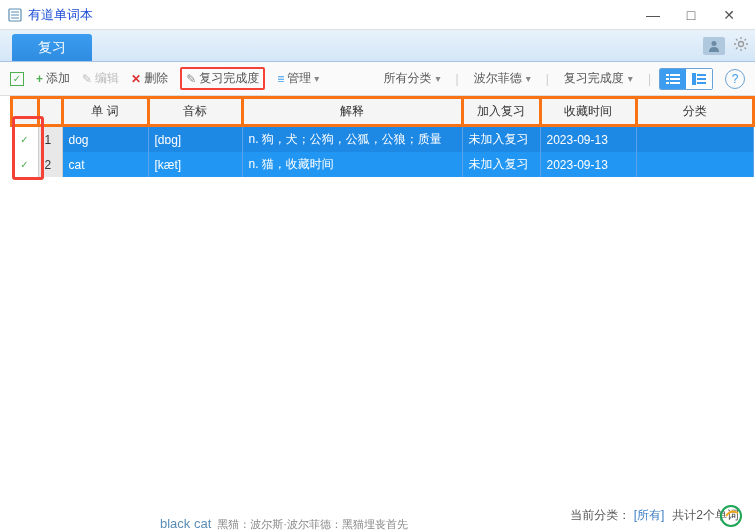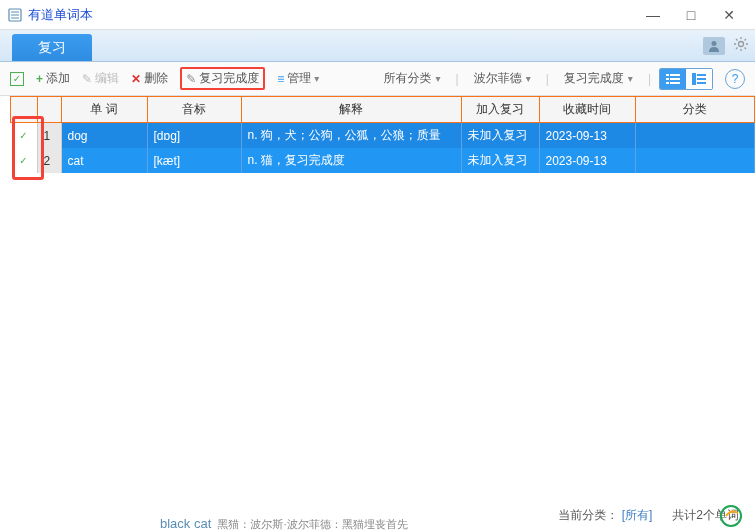--- a/index.html
+++ b/index.html
@@ -39,38 +39,38 @@
 .vt-btn { width: 26px; height: 20px; display: flex; align-items: center; justify-content: center; }
 .vt-btn.active { background: #3b9cf0; color: #fff; }
 .vt-btn.inactive { background: #fff; color: #3b9cf0; }
 .help-btn { width: 20px; height: 20px; border: 1px solid #6aa3d8; border-radius: 50%; display: flex; align-items: center; justify-content: center; color: #3b9cf0; margin-left: 4px; }
 
 .table-wrap { position: relative; height: 414px; overflow: hidden; }
 .red-box { position: absolute; border: 3px solid #f44336; border-radius: 3px; z-index: 10; pointer-events: none; }
 .red-box.left { left: 12px; top: 20px; width: 32px; height: 64px; }
 
 .word-table { width: calc(100% - 10px); border-collapse: collapse; margin-left: 10px; }
-.word-table th { background: #f5f5f5; border: 1px solid #f97316; font-weight: normal; padding: 4px 6px; text-align: left; font-size: 12px; color: #333; }
+.word-table th { background: #f5f5f5; border: 3px solid #f97316; font-weight: normal; padding: 4px 6px; text-align: left; font-size: 12px; color: #333; }
 .word-table th.center { text-align: center; }
 .word-table td { border-right: 1px solid #5ba3e8; padding: 4px 6px; color: #fff; font-size: 12px; }
 .word-table tbody tr { background: #1e88e5; }
 .word-table tbody tr:nth-child(2) { background: #2196f3; }
 .row-check { width: 14px; height: 14px; border: 1px solid #fff; display: inline-flex; align-items: center; justify-content: center; color: #4caf50; background: #fff; font-size: 10px; }
 .col-check { width: 22px; }
 .col-num { width: 24px; color: #333; }
 .col-word { width: 86px; }
 .col-phon { width: 94px; margin-left: 20px; }
 .col-def { width: 220px; }
 .col-rev { width: 78px; }
 .col-date { width: 96px; }
 .col-cat { }
 tbody td.row-num { background: #e8e8e8; color: #333; border-right: 1px solid #ccc; }
 tbody td.row-ck { background: #fff; border-right: 1px solid #ccc; }
 
-.statusbar { position: absolute; bottom: 6px; right: 16px; display: flex; gap: 20px; font-size: 12px; color: #555; align-items: flex-end; }
+.statusbar { position: absolute; bottom: 6px; right: 16px; display: flex; gap: 8px; font-size: 12px; color: #555; align-items: flex-end; }
 .status-item span.link { color: #3b7dc4; }
 
 .watermark { position: absolute; right: 12px; bottom: 2px; font-size: 13px; color: #1fa555; font-weight: bold; display: flex; align-items: center; gap: 4px; pointer-events: none; }
 .watermark .wm-icon { width: 24px; height: 24px; position: relative; }
 
 .bottom-text { position: absolute; bottom: -2px; left: 160px; color: #5a8db5; font-size: 13px; display: flex; gap: 6px; align-items: baseline; }
 .bottom-text .bold { font-weight: normal; }
 .bottom-text .gray { color: #888; font-size: 11px; }
 </style>
 </head>
@@ -219,21 +219,21 @@
         <td>n. 狗，犬；公狗，公狐，公狼；质量</td>
         <td>未加入复习</td>
         <td>2023-09-13</td>
         <td></td>
       </tr>
       <tr>
         <td class="row-ck"><span class="row-check">✓</span></td>
         <td class="row-num">2</td>
         <td>cat</td>
         <td>[kæt]</td>
-        <td>n. 猫，复习完成度</td>
+        <td>n. 猫，收藏时间</td>
         <td>未加入复习</td>
         <td>2023-09-13</td>
         <td></td>
       </tr>
     </tbody>
   </table>
 </div>
 
 <div class="statusbar">
   <div class="status-item">

